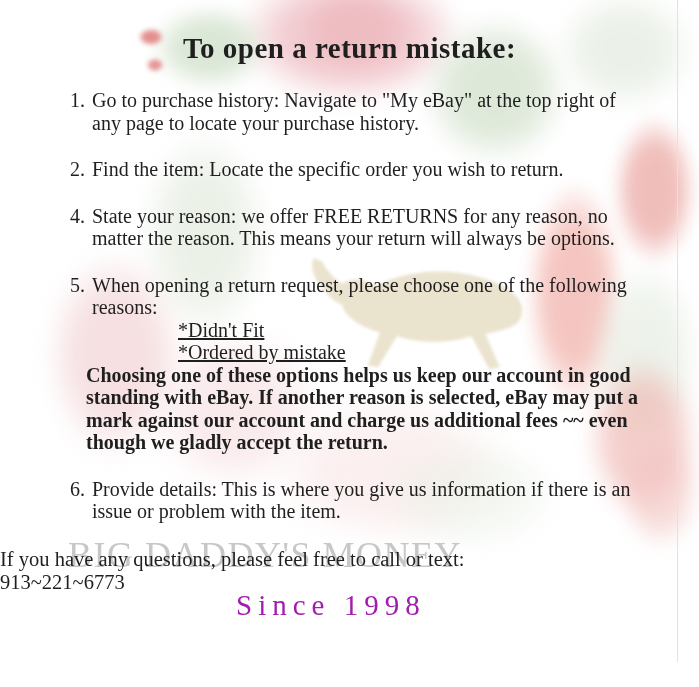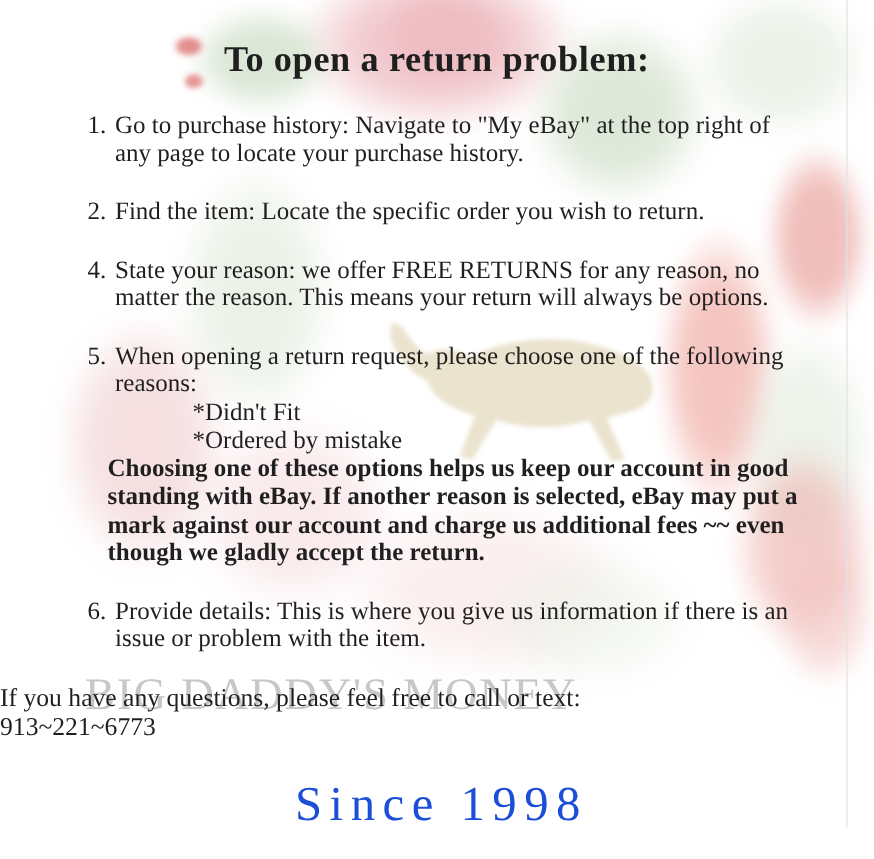--- a/index.html
+++ b/index.html
@@ -14,37 +14,37 @@
   
   .deco{position:absolute;border-radius:50%;pointer-events:none;z-index:0;}
   .edge-line{position:absolute;left:677px;top:0;width:1px;height:662px;background:#e2e2e2;z-index:0;}
   .deer{position:absolute;left:283px;top:241px;width:290px;height:132px;z-index:0;opacity:.42;filter:blur(1.5px);}
   
   .wm-brand{
     position:absolute;left:68px;top:534px;z-index:1;
     font-size:36px;color:#c7c7c7;letter-spacing:1.5px;white-space:nowrap;
   }
   .wm-since{
-    position:absolute;left:236px;top:621px;z-index:1;
-    font-size:39px;color:#1d4ed8;letter-spacing:6px;white-space:nowrap;
+    position:absolute;left:236px;top:589px;z-index:1;
+    font-size:29px;color:#a21caf;letter-spacing:6px;white-space:nowrap;
   }
   
   .content{position:relative;z-index:2;}
   .title{
     margin:32px 0 15px 0;
     text-align:center;
     font-size:29px;font-weight:700;letter-spacing:.5px;
   }
   .steps{
     width:572px;margin-left:70px;
     font-size:20px;line-height:22.5px;
   }
   .step{padding-left:22px;text-indent:-22px;margin-top:24px;}
   .step .num{margin-right:7px;}
-  .reasons{margin-left:84px;}
+  .reasons{margin-left:108px;text-decoration:underline;}
   .reason{white-space:nowrap;}
   .note{margin-left:16px;font-weight:bold;}
   .footer{
     margin-top:25px;
     text-align:left;
     font-size:20.5px;line-height:23.5px;
   }
 </style>
 </head>
 <body>
@@ -71,21 +71,21 @@
   <div class="edge-line"></div>
 
   <svg class="deer" viewBox="0 0 300 140" aria-hidden="true">
     <path fill="#cfbd8c" d="M40,52 C30,42 24,29 29,18 L38,22 C42,31 50,39 58,45 C72,38 84,40 95,48 C118,34 162,27 200,37 C234,45 254,61 249,79 C245,94 226,94 211,99 L226,134 L215,136 L196,101 C171,109 142,109 117,101 L97,134 L86,132 L99,97 C77,91 62,80 59,68 C51,64 44,59 40,52 Z"></path>
   </svg>
 
   <div class="wm-brand">BIG DADDY'S MONEY</div>
   <div class="wm-since">Since 1998</div>
 
   <div class="content">
-    <div class="title">To open a return problem:</div>
+    <div class="title">To open a return mistake:</div>
 
     <div class="steps">
       <div class="step">
         <span class="num">1.</span><span>Go to purchase history: Navigate to "My eBay" at the top right of any page to locate your purchase history.</span>
       </div>
       <div class="step">
         <span class="num">2.</span><span>Find the item: Locate the specific order you wish to return.</span>
       </div>
       <div class="step">
         <span class="num">4.</span><span>State your reason: we offer FREE RETURNS for any reason, no matter the reason. This means your return will always be options.</span>

